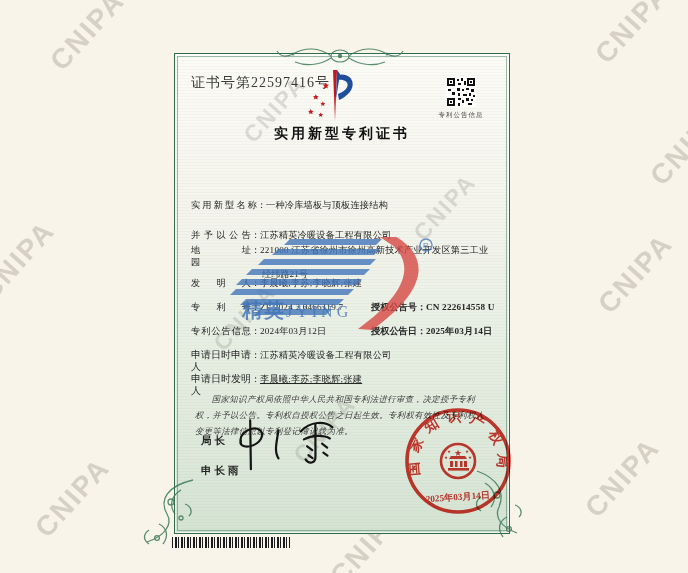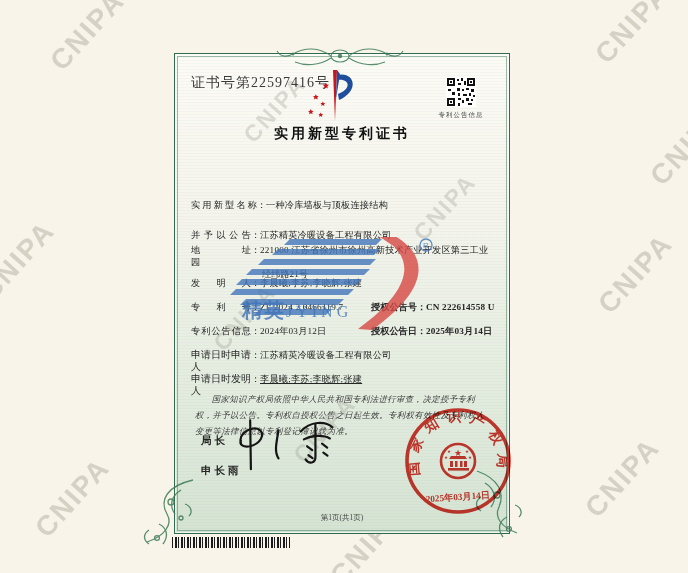--- a/index.html
+++ b/index.html
@@ -282,16 +282,15 @@
       <g>
         <circle cx="196" cy="8" r="6" fill="none" stroke="#3f74ba" stroke-width="1.4"></circle>
         <text x="196" y="11" font-size="8" text-anchor="middle" fill="#3f74ba" font-family="Liberation Sans, sans-serif">R</text>
       </g>
     </svg>
     <div class="jwm-text">
       <span class="jwm-cn">精英</span><span class="jwm-en">JYING</span>
     </div>
   </div>
 
-  <div class="footer">第1页(共1页)</div>
 </div>
 
 <div class="barcode"></div>
 
 </body></html>

